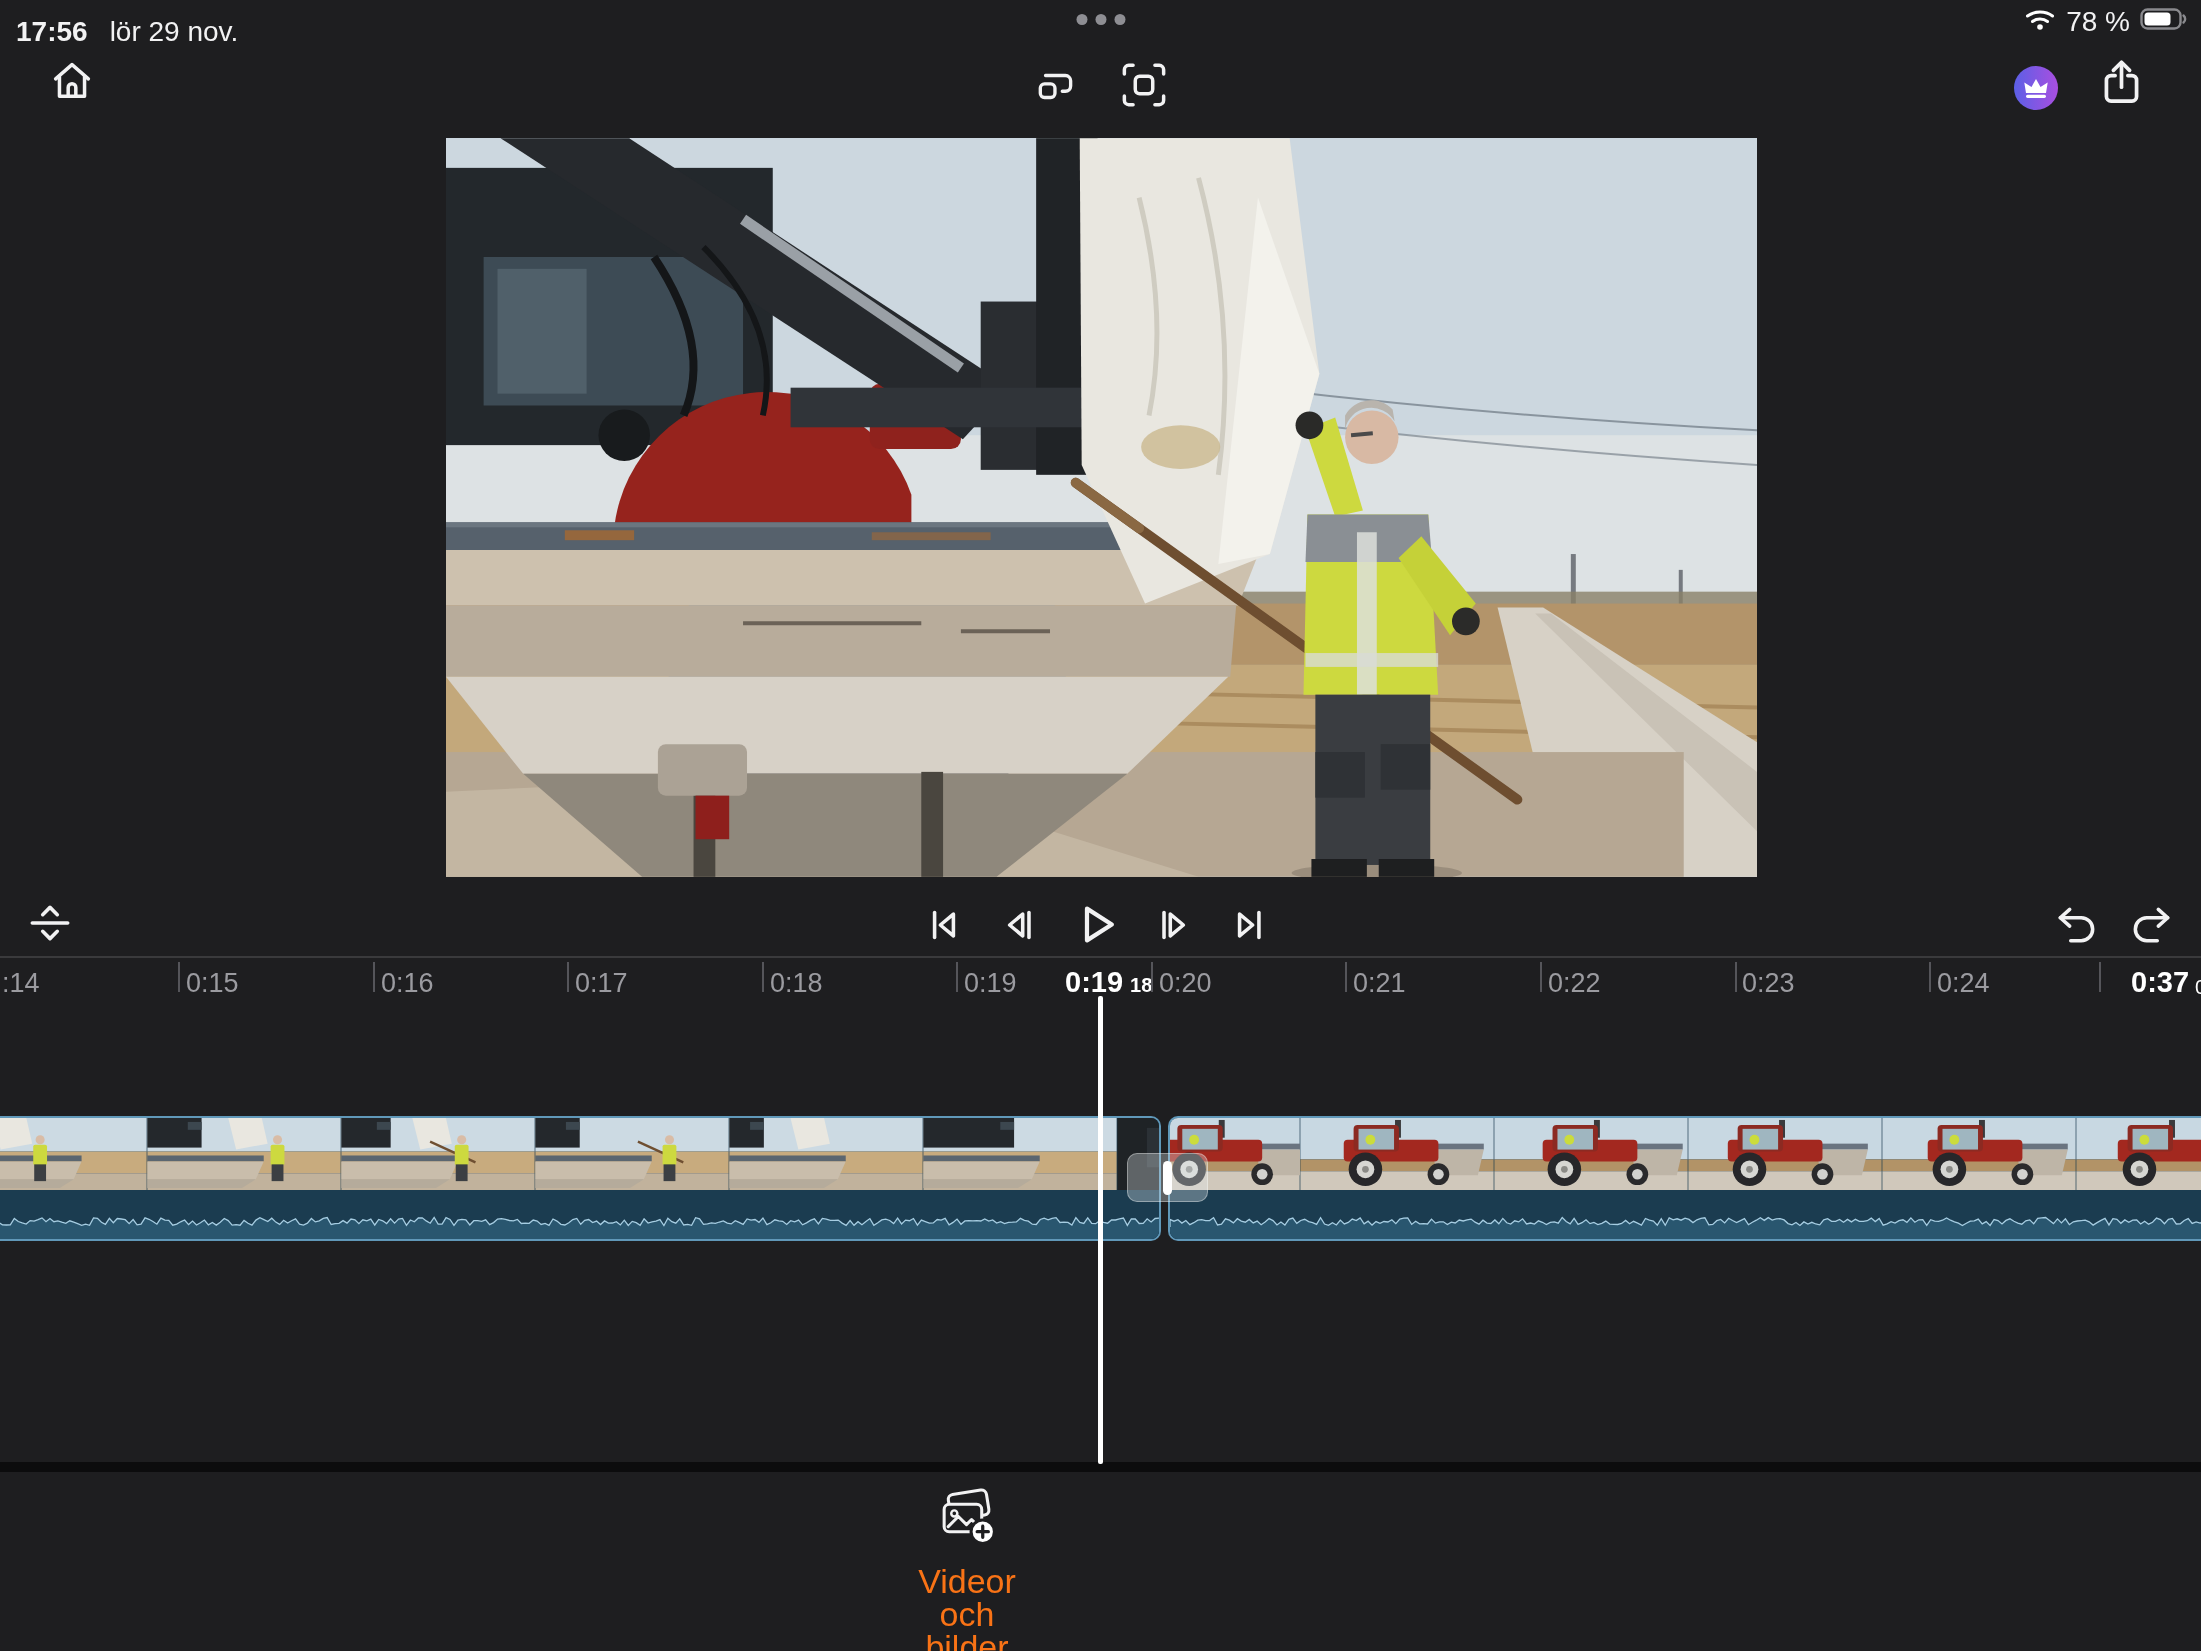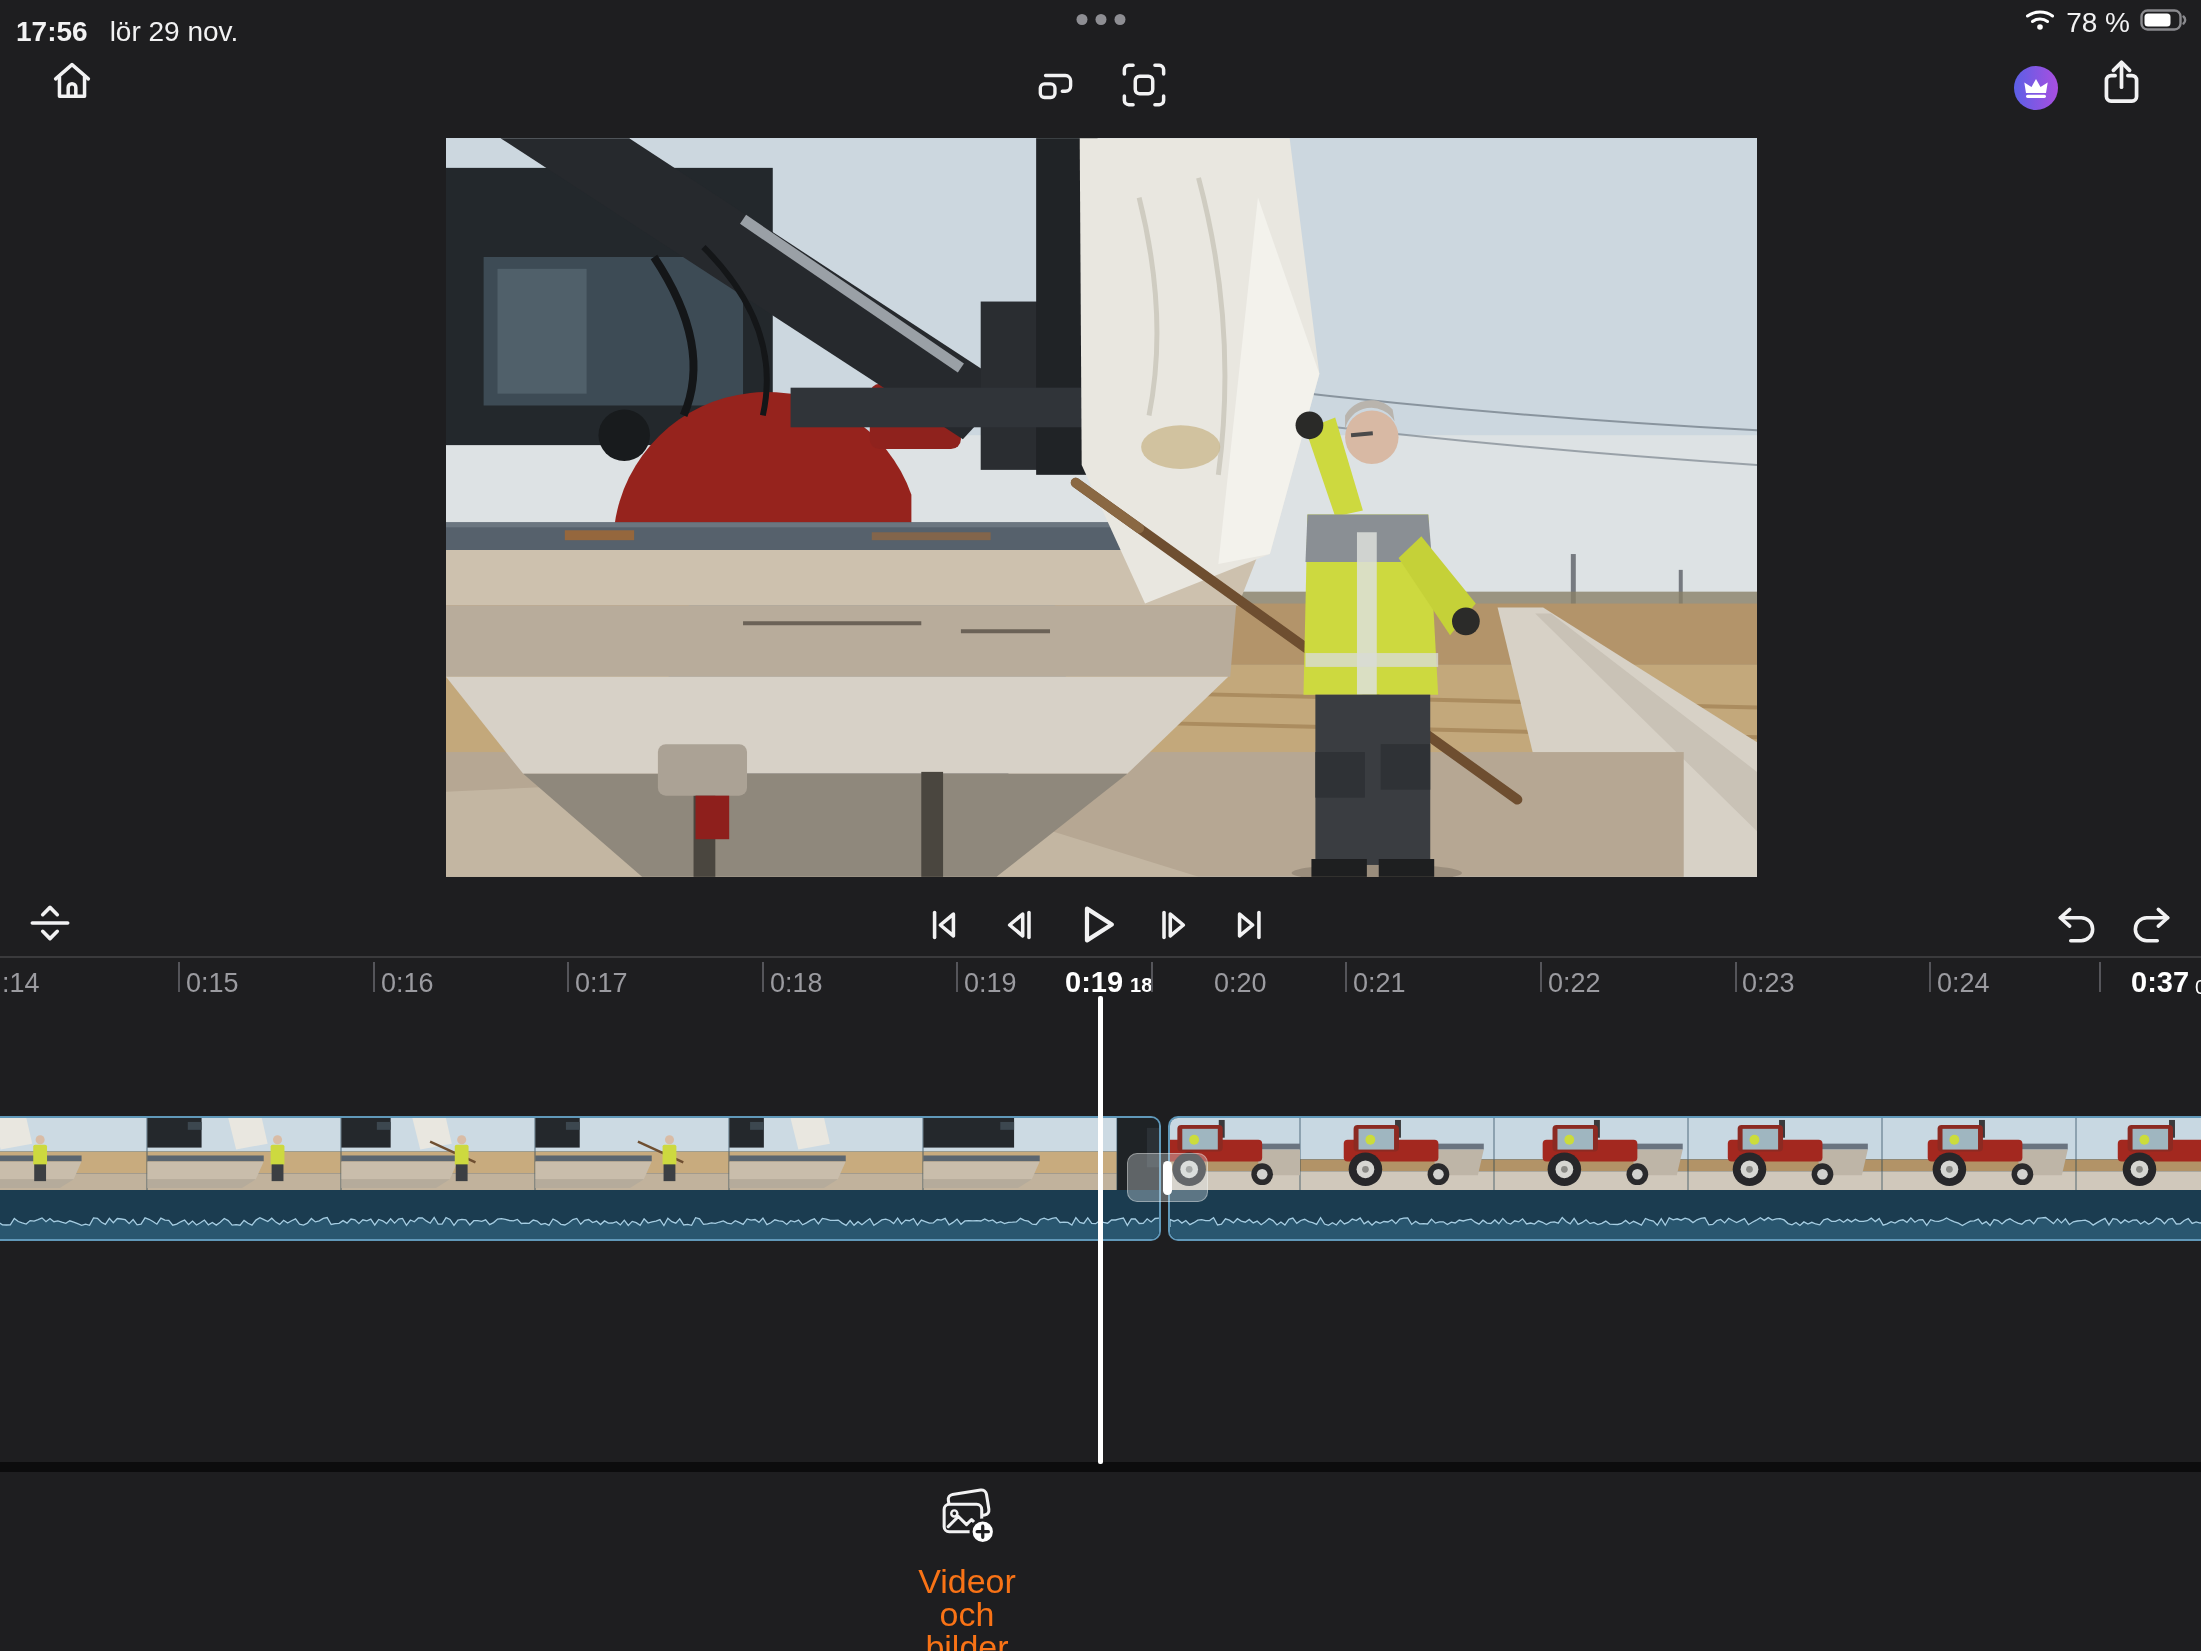--- a/index.html
+++ b/index.html
@@ -5,21 +5,21 @@
   html,body{margin:0;padding:0;background:#000;}
   .app{position:relative;width:2202px;height:1651px;background:#1e1e20;overflow:hidden;
        font-family:"Liberation Sans",sans-serif;color:#f2f2f3;}
   .abs{position:absolute;}
   
   .status-left{left:16px;top:16px;display:flex;gap:22px;font-size:28px;}
   .status-time{font-weight:700;}
   .status-date{font-weight:400;}
   .top-dots{left:50%;top:14px;transform:translateX(-50%);display:flex;gap:8px;}
   .top-dots span{width:11px;height:11px;border-radius:50%;background:#8e8e93;display:block;}
-  .status-right{right:14px;top:6px;display:flex;align-items:center;gap:10px;font-size:28px;}
+  .status-right{right:14px;top:6px;display:flex;gap:10px;font-size:28px;}
   
   .iconbtn{display:flex;align-items:center;justify-content:center;background:none;border:none;padding:0;cursor:pointer;}
   
   .preview{left:446px;top:138px;width:1311px;height:739px;background:#c9d4dc;overflow:hidden;}
   
   .transport-center{left:921px;top:899px;display:flex;gap:28px;align-items:center;}
   
   .ruler-sep{left:0;top:956px;width:2202px;height:2px;background:#3a3a3c;}
   .ruler{left:0;top:958px;width:2202px;height:57px;}
   .tick{position:absolute;top:4px;width:2px;height:30px;background:#55555a;}
@@ -304,21 +304,21 @@
       <div class="ruler-label" style="left: 186px;">0:15</div>
       <div class="tick" style="left: 373px;"></div>
       <div class="ruler-label" style="left: 381px;">0:16</div>
       <div class="tick" style="left: 567px;"></div>
       <div class="ruler-label" style="left: 575px;">0:17</div>
       <div class="tick" style="left: 762px;"></div>
       <div class="ruler-label" style="left: 770px;">0:18</div>
       <div class="tick" style="left: 956px;"></div>
       <div class="ruler-label" style="left: 964px;">0:19</div>
       <div class="tick" style="left: 1151px;"></div>
-      <div class="ruler-label" style="left: 1214px;">0:20</div>
+      <div class="ruler-label" style="left: 1159px;">0:20</div>
       <div class="tick" style="left: 1345px;"></div>
       <div class="ruler-label" style="left: 1353px;">0:21</div>
       <div class="tick" style="left: 1540px;"></div>
       <div class="ruler-label" style="left: 1548px;">0:22</div>
       <div class="tick" style="left: 1735px;"></div>
       <div class="ruler-label" style="left: 1742px;">0:23</div>
       <div class="tick" style="left: 1929px;"></div>
       <div class="ruler-label" style="left: 1937px;">0:24</div>
       <div class="tick" style="left: 2099px;"></div>
     </div>

